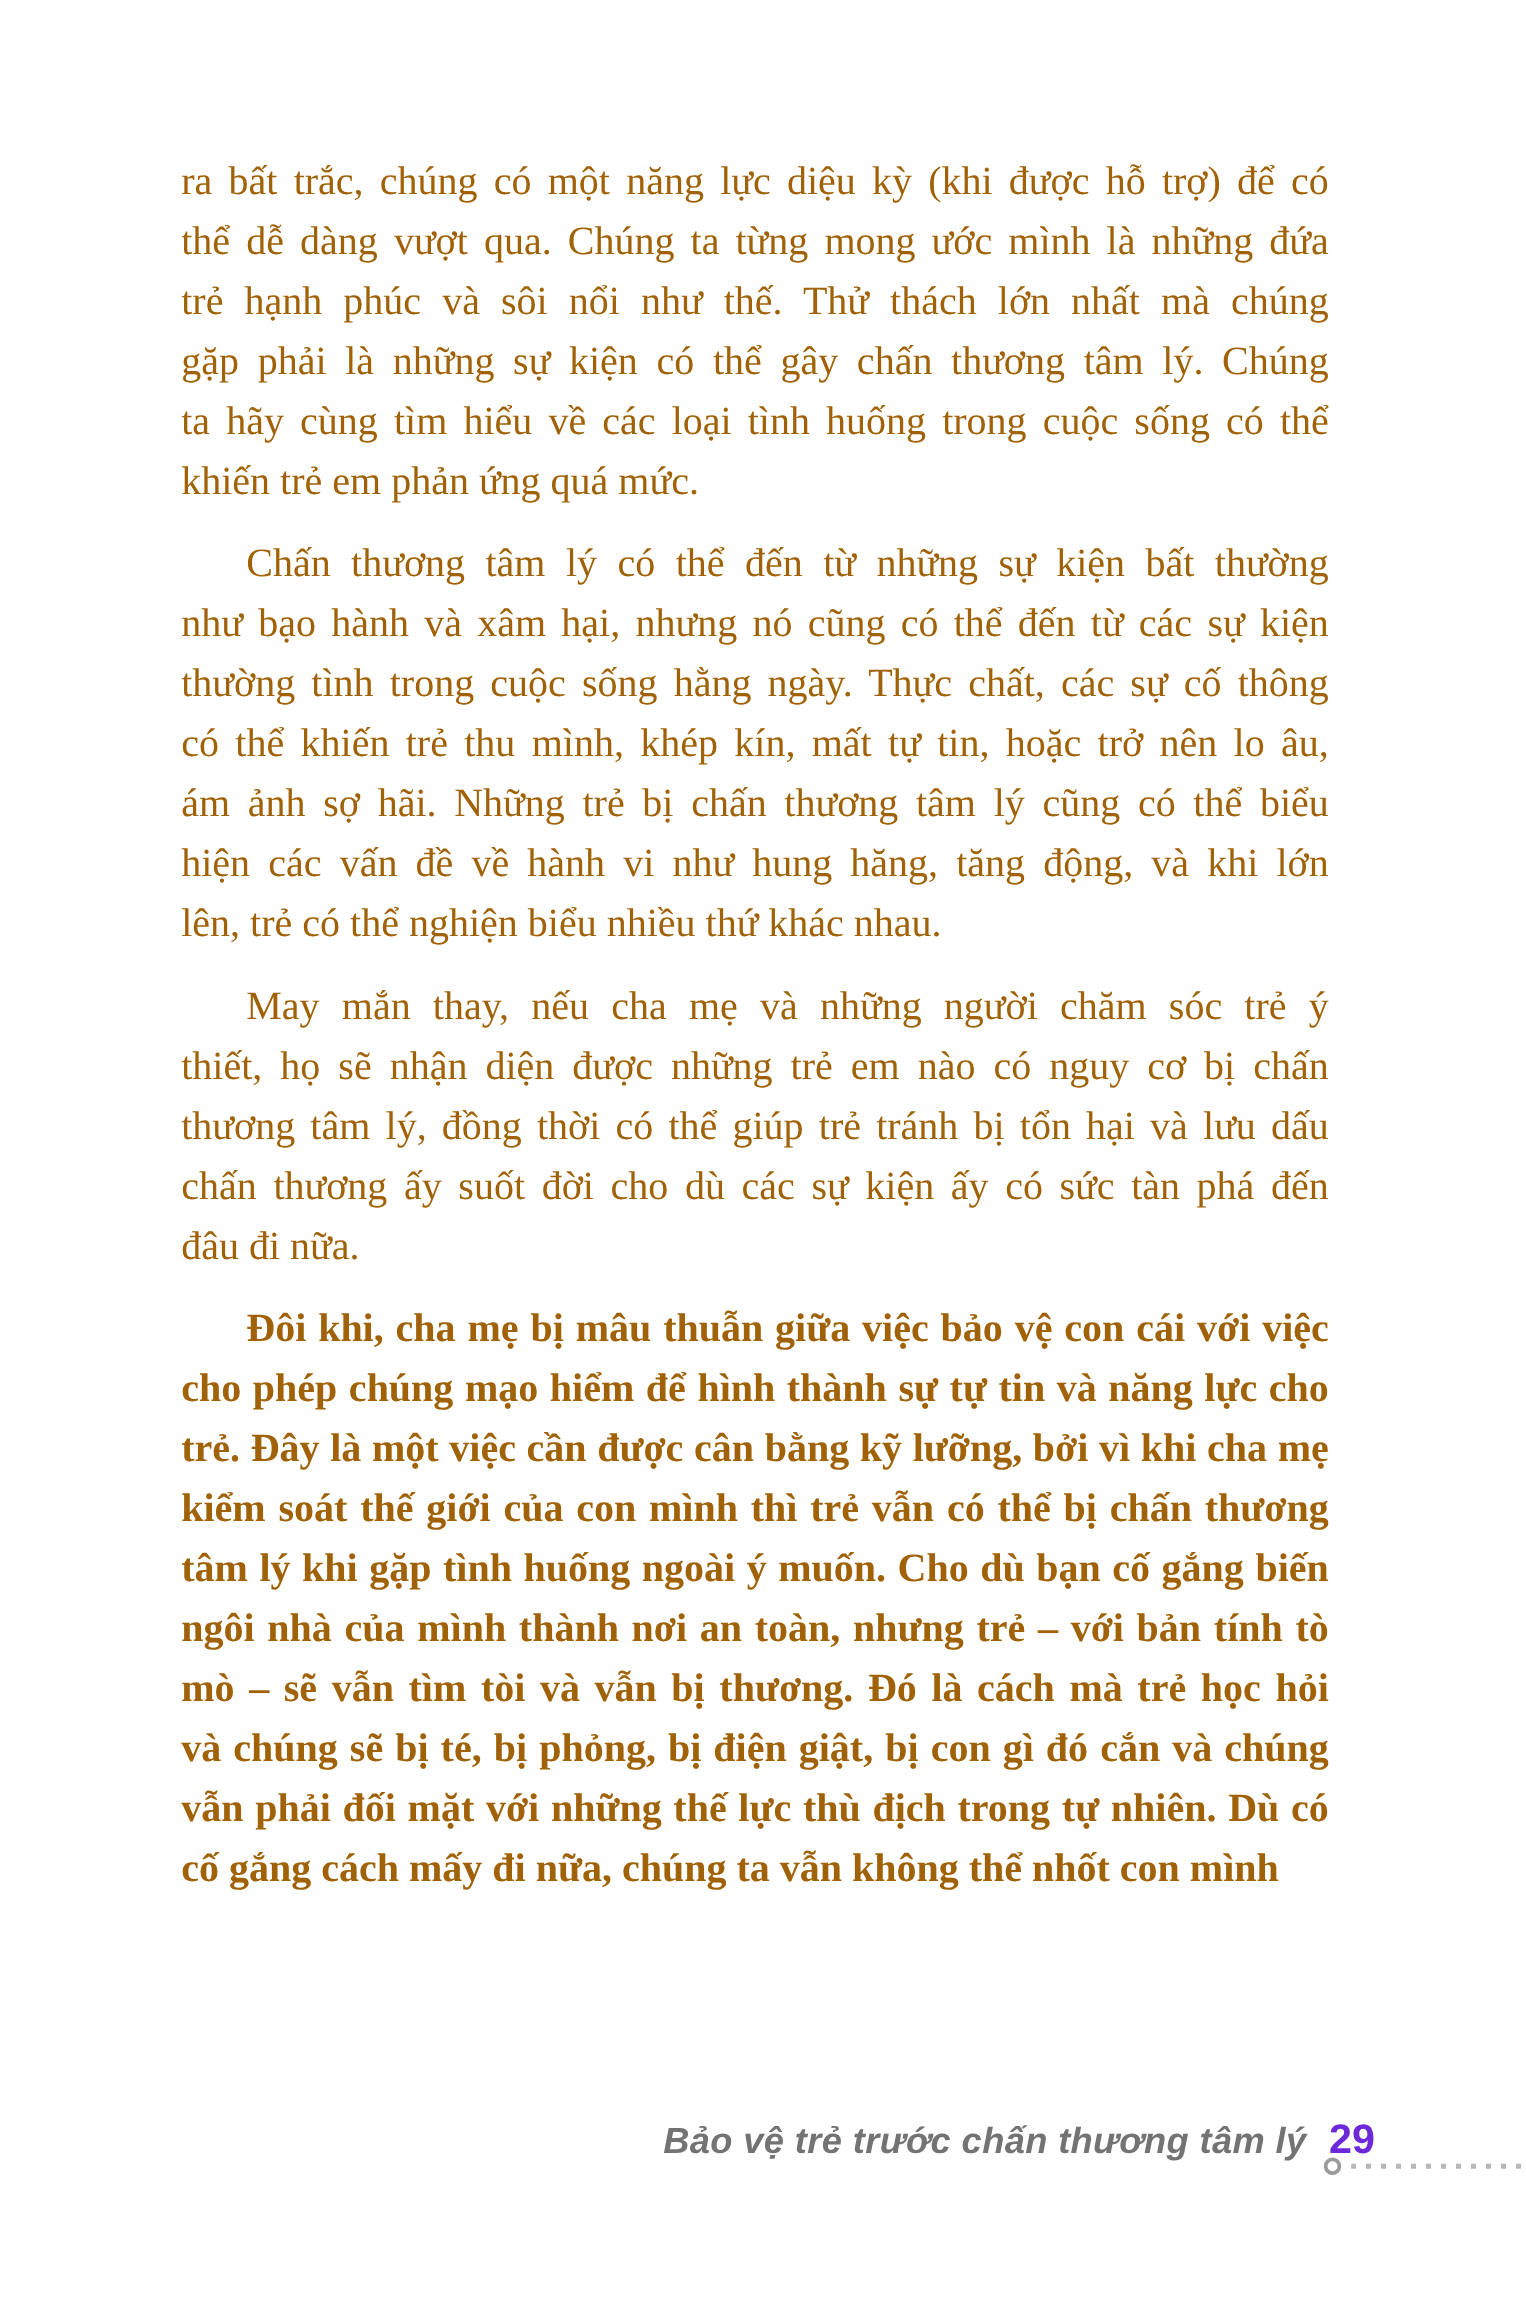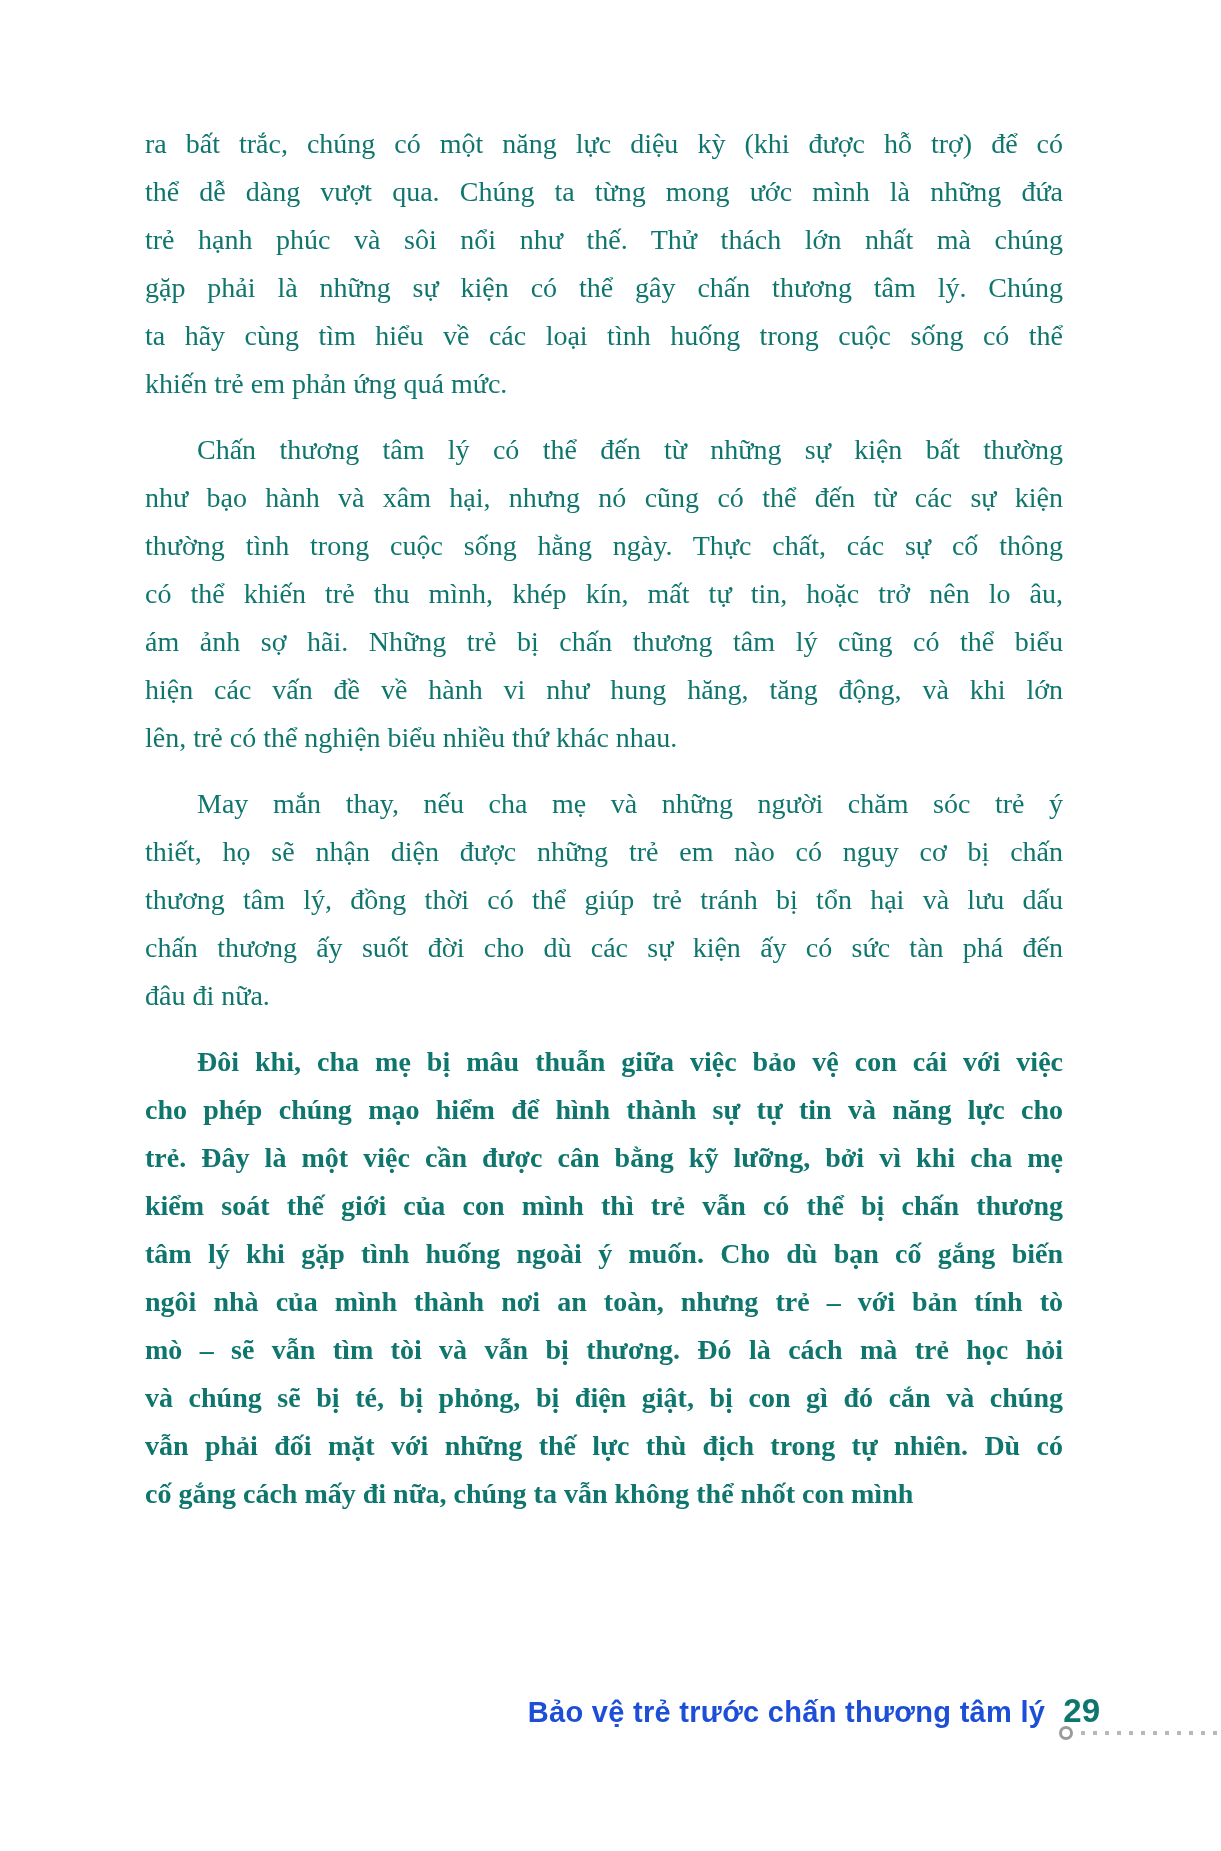--- a/index.html
+++ b/index.html
@@ -10,23 +10,23 @@
     background: #ffffff;
     margin: 0 auto;
     overflow: hidden;
   }
   .body-text {
     position: absolute;
     left: 145px;
     top: 120px;
     width: 918px;
     font-family: "Liberation Serif", "DejaVu Serif", serif;
-    font-size: 28px;
+    font-size: 32px;
     line-height: 48px;
-    color: #0f766e;
+    color: #a16207;
   }
   .para { margin: 0 0 18px 0; }
   .para:last-child { margin-bottom: 0; font-weight: bold; }
   .line {
     text-align: justify;
     text-align-last: justify;
     height: 48px;
     overflow: hidden;
     white-space: normal;
   }
@@ -38,29 +38,30 @@
     top: 1692px;
     left: 0;
     right: 121px;
     display: flex;
     justify-content: flex-end;
     align-items: baseline;
     gap: 18px;
     font-family: "Liberation Sans", "DejaVu Sans", sans-serif;
   }
   .running-title {
+    font-style: italic;
     font-weight: 600;
     font-size: 29px;
-    color: #1d4ed8;
+    color: #737373;
     letter-spacing: 0.3px;
   }
   .page-number {
     font-weight: 700;
     font-size: 33px;
-    color: #0f766e;
+    color: #6d28d9;
   }
   .circle-ornament {
     position: absolute;
     top: 1726px;
     left: 1059px;
     width: 14px;
     height: 14px;
     box-sizing: border-box;
     border: 3px solid #9b9b9b;
     border-radius: 50%;

